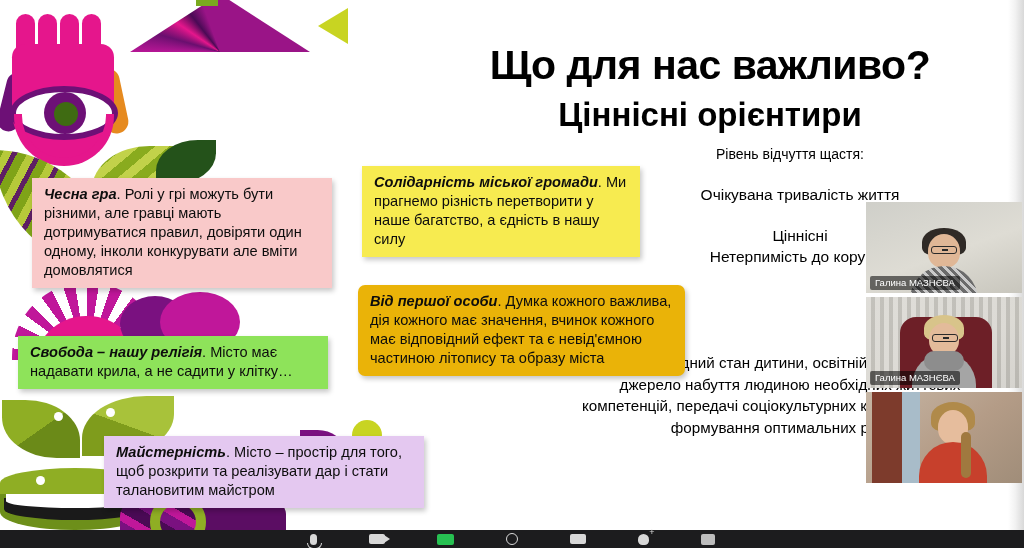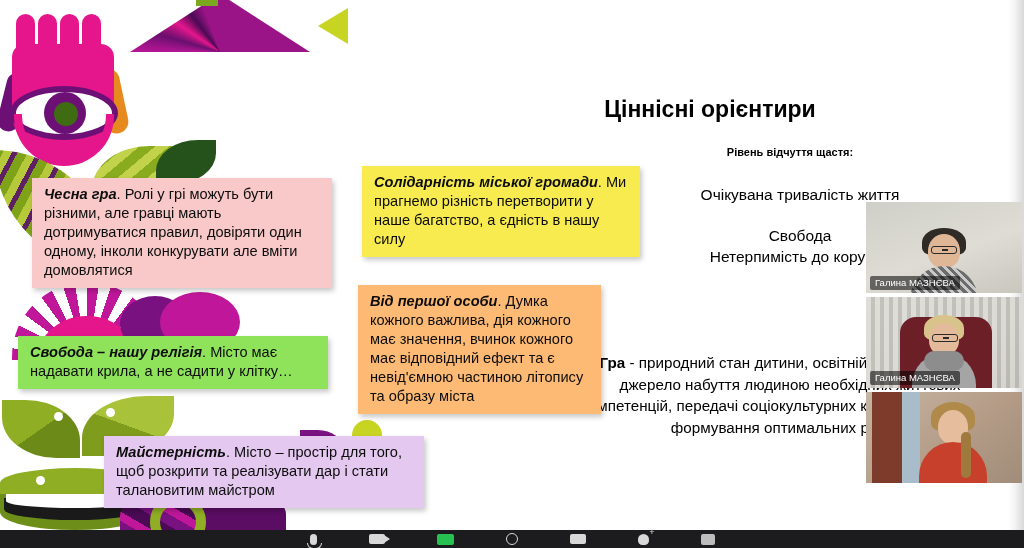--- a/index.html
+++ b/index.html
@@ -189,39 +189,39 @@
     font-size: 14.6px;
     line-height: 1.30;
     color: #0d0d0d;
     box-shadow: 2px 3px 5px rgba(0,0,0,0.22);
   }
   .card b { font-weight: bold; font-style: italic; }
 
   .card-health   { left:88px;  top:46px;  width:350px; background:#7fe8de; }
   .card-fair     { left:32px;  top:178px; width:300px; background:#f9c9c9; }
   .card-solid    { left:362px; top:166px; width:278px; background:#f7eb50; }
-  .card-first    { left:358px; top:285px; width:243px; background:#fdba74; }
+  .card-first    { left:358px; top:285px; width:327px; background:#eab308;border-radius:7px; }
   .card-freedom  { left:18px;  top:336px; width:310px; background:#8ee35a; }
   .card-master   { left:104px; top:436px; width:320px; background:#e4c8f0; }
 
   
   .title-main {
     position:absolute; left:460px; top:42px; width:500px;
     text-align:center;
     font-size: 41px; font-weight: bold; color:#000; letter-spacing:-0.5px;
   }
   .title-sub {
     position:absolute; left:460px; top:96px; width:500px;
     text-align:center;
-    font-size: 23px; font-weight: bold; color:#000;
+    font-size: 33px; font-weight: bold; color:#000;
   }
   .lead {
     position:absolute; left:600px; top:146px; width:380px;
     text-align:center;
-    font-size: 11px; font-weight: bold; color:#000;
+    font-size: 14px; font-weight: normal; color:#000;
   }
   .list-happy {
     position:absolute; left:600px; top:185px; width:400px;
     text-align:center;
     font-size: 15.5px; color:#000; line-height:1.35;
   }
   .list-happy div { white-space: nowrap; }
   .spacer-row { height: 20px; }
 
   .para-game {
@@ -368,27 +368,28 @@
       <div class="olv-dot" style="left:104px; top:478px;"></div>
 
       <div class="swirl"></div>
       <div class="swirl2"></div>
       <div class="ring-green"></div>
 
       <div class="acc1"></div>
       <div class="acc2"></div>
     </div>
 
+    <div class="title-main">Що для нас важливо?</div>
     <div class="title-sub">Ціннісні орієнтири</div>
     <div class="lead">Рівень відчуття щастя:</div>
 
     <div class="list-happy">
       <div>Очікувана тривалість життя</div>
       <div class="spacer-row"></div>
-      <div>Свобода</div>
+      <div>Ціннісні</div>
       <div>Нетерпимість до корупції</div>
     </div>
 
     <div class="para-game">
       <b>Гра</b><span> - природний стан дитини, освітній інструментарій, джерело набуття людиною необхідних життєвих компетенцій, передачі соціокультурних кодів, простору для формування оптимальних рішень</span>
     </div>
 
 
     <div class="card card-solid">
       <b>Солідарність міської громади</b><span>. Ми прагнемо різність перетворити у наше багатство, а єдність в нашу силу</span>

